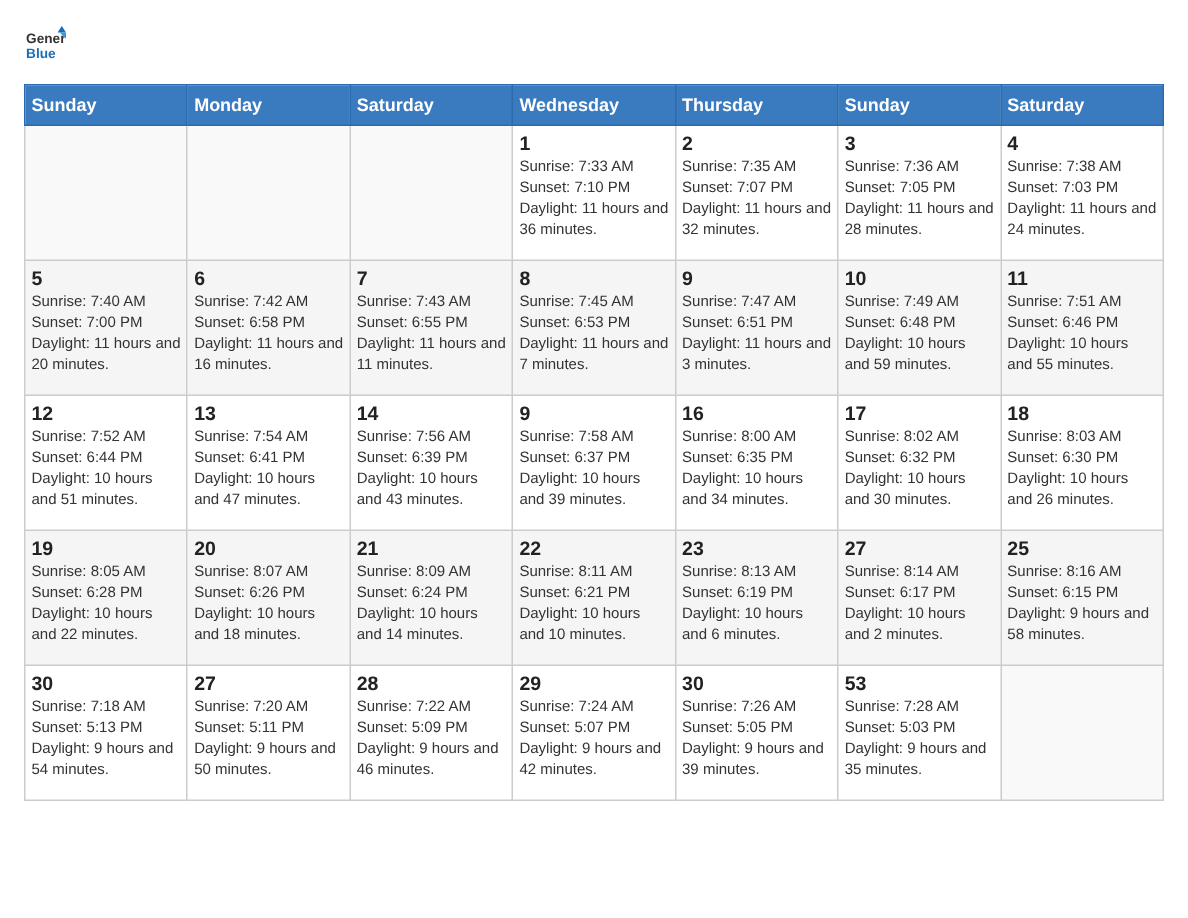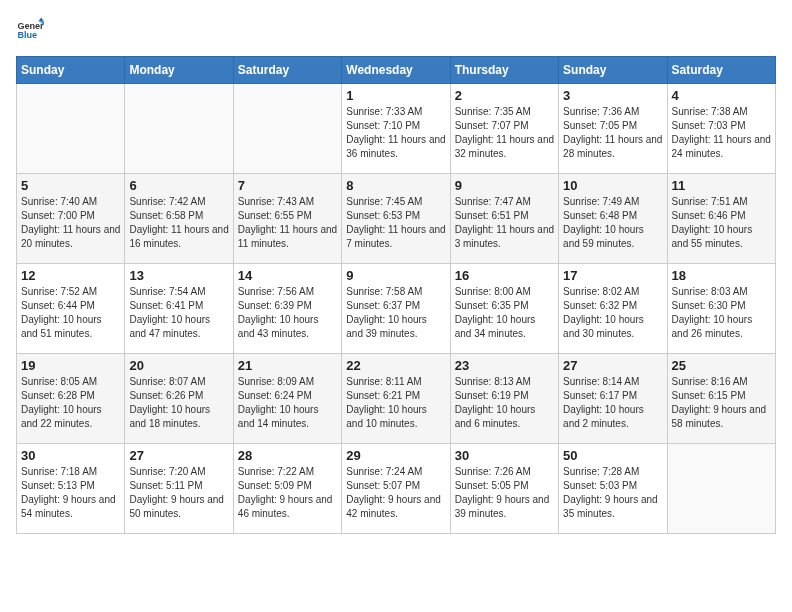--- a/index.html
+++ b/index.html
@@ -238,19 +238,19 @@
         </td>
         <td>
           <div class="day-number">29</div>
           <div class="day-info">Sunrise: 7:24 AM<br>Sunset: 5:07 PM<br>Daylight: 9 hours and 42 minutes.</div>
         </td>
         <td>
           <div class="day-number">30</div>
           <div class="day-info">Sunrise: 7:26 AM<br>Sunset: 5:05 PM<br>Daylight: 9 hours and 39 minutes.</div>
         </td>
         <td>
-          <div class="day-number">50</div>
+          <div class="day-number">53</div>
           <div class="day-info">Sunrise: 7:28 AM<br>Sunset: 5:03 PM<br>Daylight: 9 hours and 35 minutes.</div>
         </td>
         <td class="empty-cell"></td>
       </tr>
     </tbody>
 </table>
 
 </body></html>

